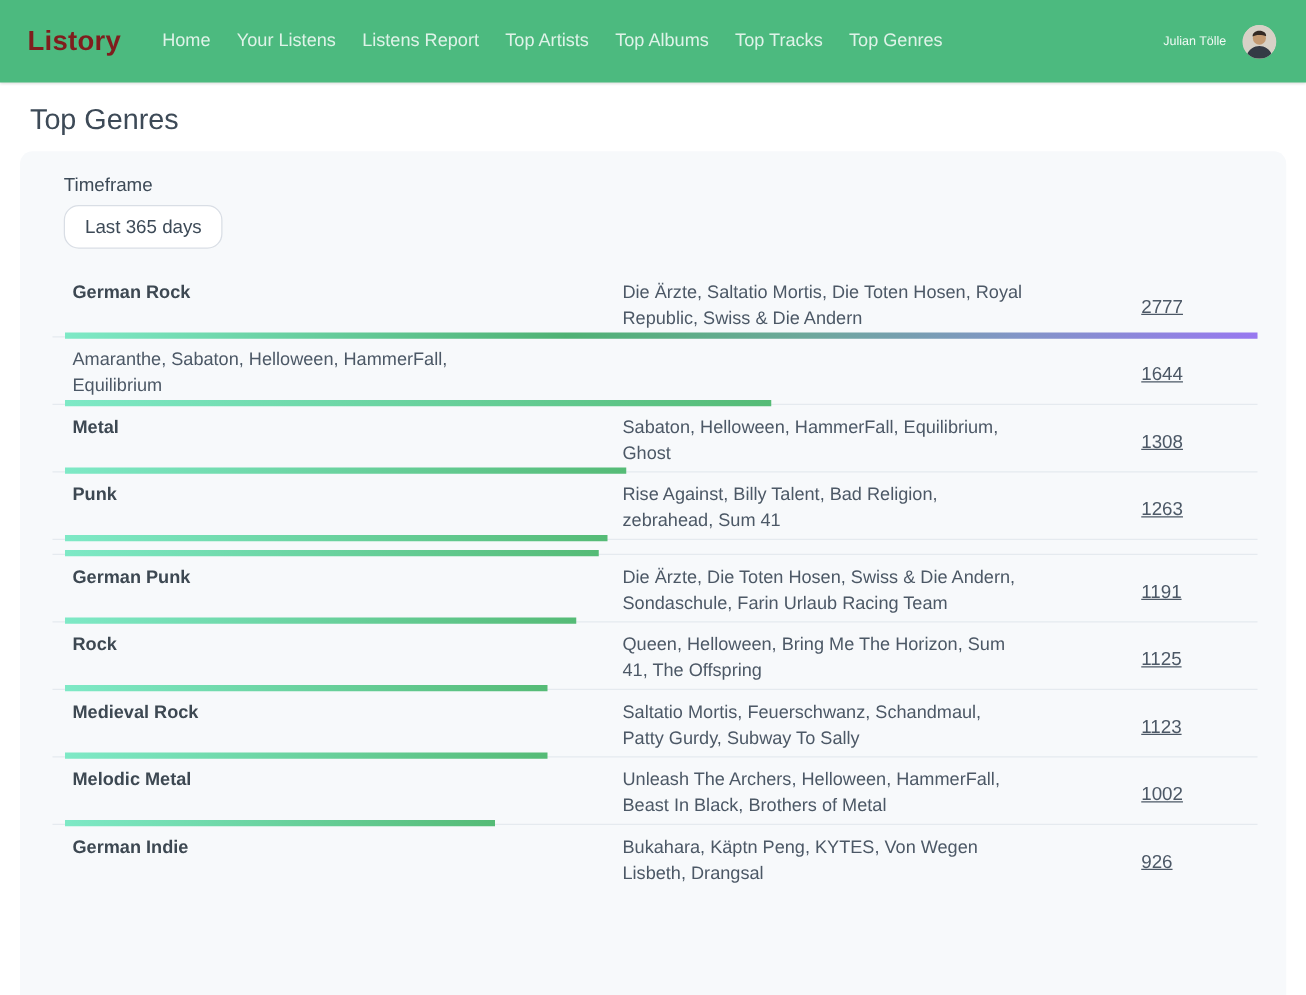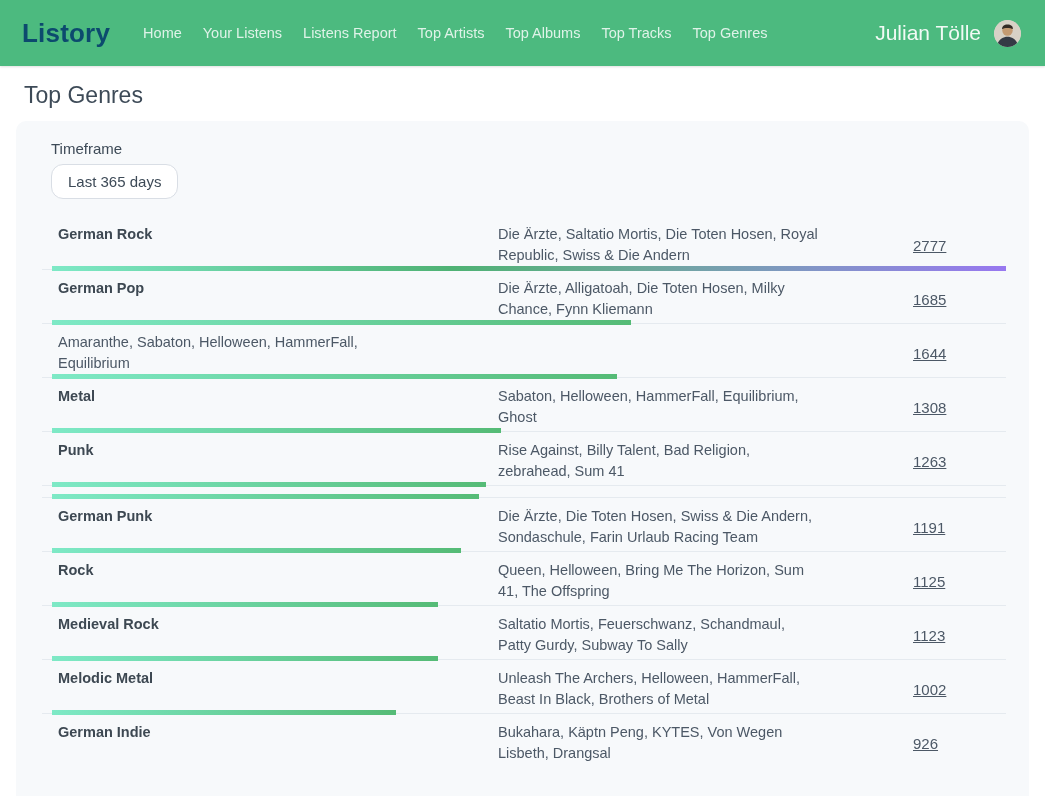--- a/index.html
+++ b/index.html
@@ -2,26 +2,26 @@
 <html><head>
 <meta charset="utf-8">
 <style>
   * { box-sizing: border-box; margin: 0; padding: 0; }
   html, body { width: 1045px; height: 796px; overflow: hidden; background: #ffffff;
     font-family: "Liberation Sans", sans-serif; }
 
   
   .navbar { height: 66px; background: #4cba7f; display: flex; align-items: center;
     padding: 0 24px 0 22px; box-shadow: 0 1px 2px rgba(0,0,0,.12); }
-  .brand { color: #0c4a6e; font-size: 26px; font-weight: 700; letter-spacing: .2px;
+  .brand { color: #7f1d1d; font-size: 22px; font-weight: 700; letter-spacing: .2px;
     margin-right: 33px; cursor: pointer; }
   .nav-links { display: flex; align-items: flex-start; gap: 21px; }
   .nav-link { color: rgba(255,255,255,.82); font-size: 14.5px; cursor: pointer; white-space: nowrap; }
   .nav-user { margin-left: auto; display: flex; align-items: center; gap: 13px; }
-  .user-name { color: rgba(255,255,255,.92); font-size: 21px; cursor: pointer; text-align: center; }
+  .user-name { color: rgba(255,255,255,.92); font-size: 10px; cursor: pointer; text-align: center; }
   .avatar { width: 27px; height: 27px; border-radius: 50%; overflow: hidden;
     background: #d9d3c8; flex: 0 0 auto; cursor: pointer; }
   .avatar svg { display: block; }
 
   
   .page-title { margin: 16px 0 12px 24px; font-size: 23px; font-weight: 500; color: #3d4a57; }
 
   .card { margin: 0 16px; background: #f7f9fb; border-radius: 10px;
     padding: 19px 12px 0 13px; height: 700px; overflow: hidden; }
 
@@ -86,30 +86,20 @@
   <div class="rows">
 
     <div class="row">
       <div class="row-cols">
         <div class="genre-name">German Rock</div>
         <div class="artists">Die Ärzte, Saltatio Mortis, Die Toten Hosen, Royal Republic, Swiss &amp; Die Andern</div>
         <div class="count">2777</div>
       </div>
       <div class="bar-track">
           <div class="bar top" style="width: 100%;"></div>
-        </div>
-    </div>
-    <div class="row">
-      <div class="row-cols">
-        <div class="genre-name">German Pop</div>
-        <div class="artists">Die Ärzte, Alligatoah, Die Toten Hosen, Milky Chance, Fynn Kliemann</div>
-        <div class="count">1685</div>
-      </div>
-      <div class="bar-track">
-          <div class="bar" style="width: 60.677%;"></div>
         </div>
     </div>
     <div class="row">
       <div class="row-cols">
         <div class="artists">Amaranthe, Sabaton, Helloween, HammerFall, Equilibrium</div>
         <div class="count">1644</div>
       </div>
       <div class="bar-track">
           <div class="bar" style="width: 59.2006%;"></div>
         </div>

